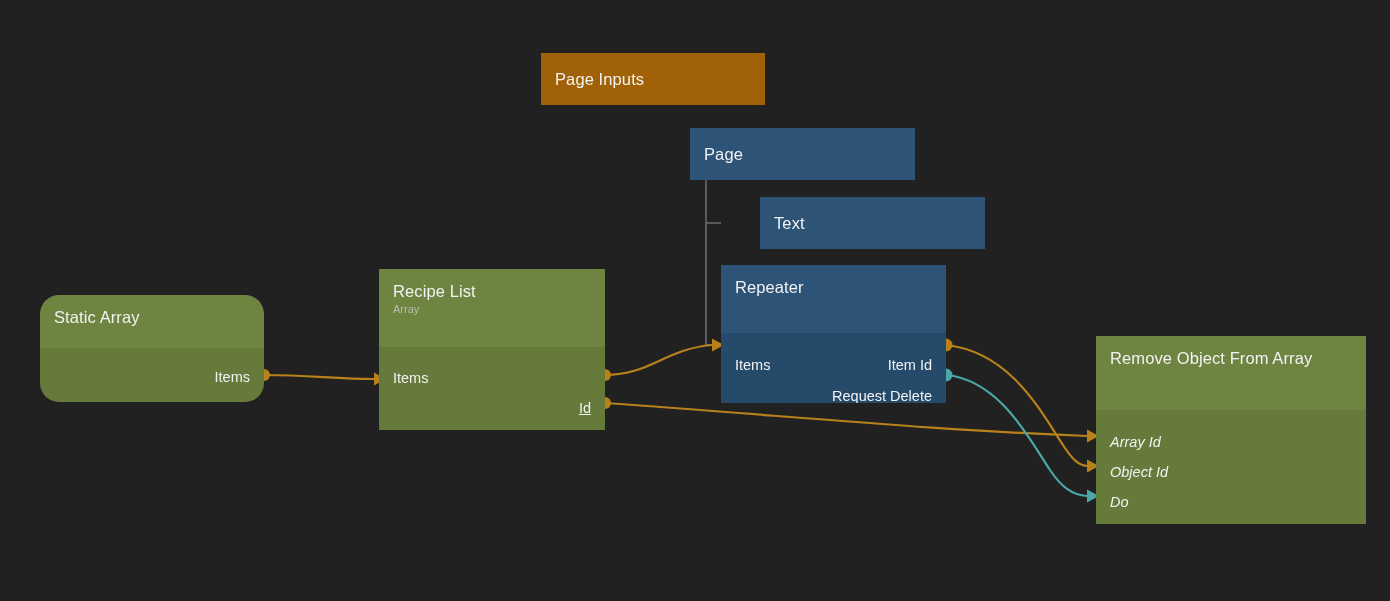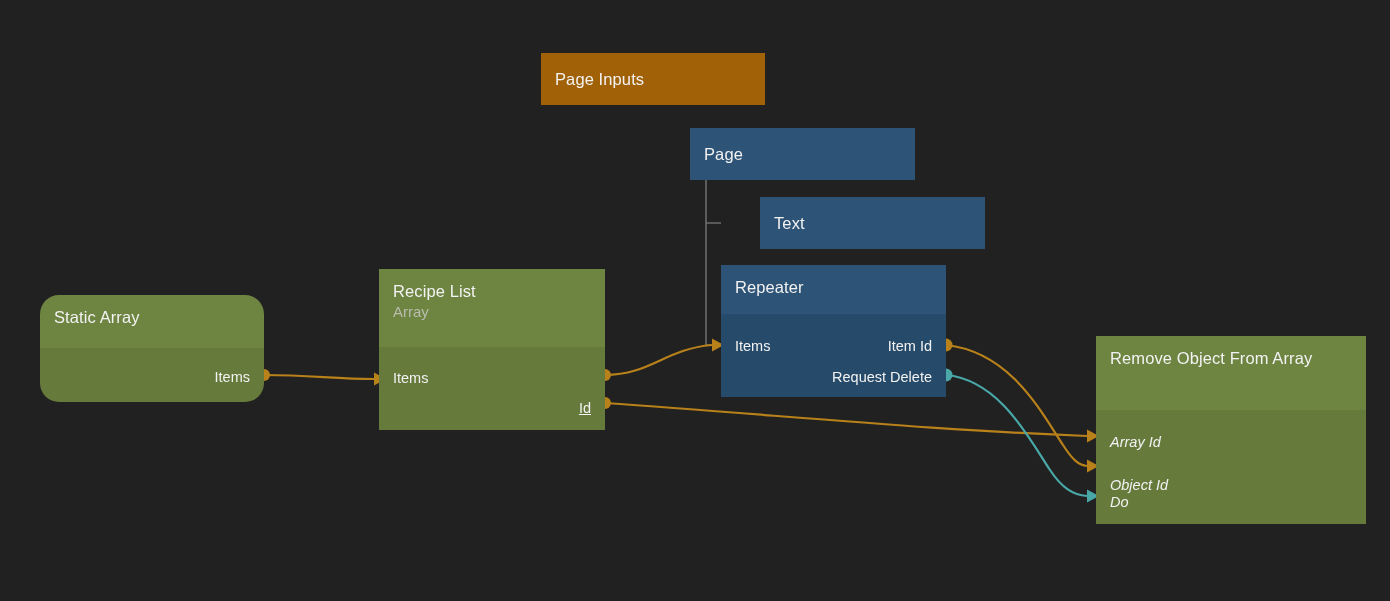--- a/index.html
+++ b/index.html
@@ -27,21 +27,21 @@
     padding: 12px 14px 0 14px;
   }
   .node-title {
     font-size: 16.5px;
     line-height: 1.25;
     color: #f2f2f2;
     font-weight: 400;
     letter-spacing: 0.1px;
   }
   .node-subtitle {
-    font-size: 15px;
+    font-size: 11px;
     line-height: 1.25;
     color: #b9bcae;
     font-weight: 400;
     margin-top: 1px;
   }
   .node-body {
     position: relative;
     width: 100%;
     box-sizing: border-box;
     padding-left: 8px;
@@ -124,21 +124,21 @@
 
   <div class="flatnode blue-flat" style="left:690px; top:128px; width:225px; height:52px;">
     <span class="node-title">Page</span>
   </div>
 
   <div class="flatnode blue-flat" style="left:760px; top:197px; width:225px; height:52px;">
     <span class="node-title">Text</span>
   </div>
 
   <div class="node blue" style="left:721px; top:265px; width:225px; height:138px;">
-    <div class="node-header" style="height:49px;">
+    <div class="node-header" style="height:68px;">
       <div class="node-title">Repeater</div>
     </div>
     <div class="node-body" style="height:83px;">
       <span class="port in" style="top:25px;">Items</span>
       <span class="port out" style="top:25px;">Item Id</span>
       <span class="port out" style="top:56px;">Request Delete</span>
     </div>
   </div>
 
   <div class="node green" style="left:40px; top:295px; width:224px; height:107px;border-radius:19px;">
@@ -160,18 +160,18 @@
       <span class="port out" style="top:54px;text-decoration:underline;">Id</span>
     </div>
   </div>
 
   <div class="node green" style="left:1096px; top:336px; width:270px; height:188px;">
     <div class="node-header" style="height:74px;">
       <div class="node-title">Remove Object From Array</div>
     </div>
     <div class="node-body" style="height:114px;font-style:italic;">
       <span class="port in" style="top:25px;">Array Id</span>
-      <span class="port in" style="top:68px;">Object Id</span>
+      <span class="port in" style="top:55px;">Object Id</span>
       <span class="port in" style="top:85px;">Do</span>
     </div>
   </div>
 
 </div>
 
 </body></html>

